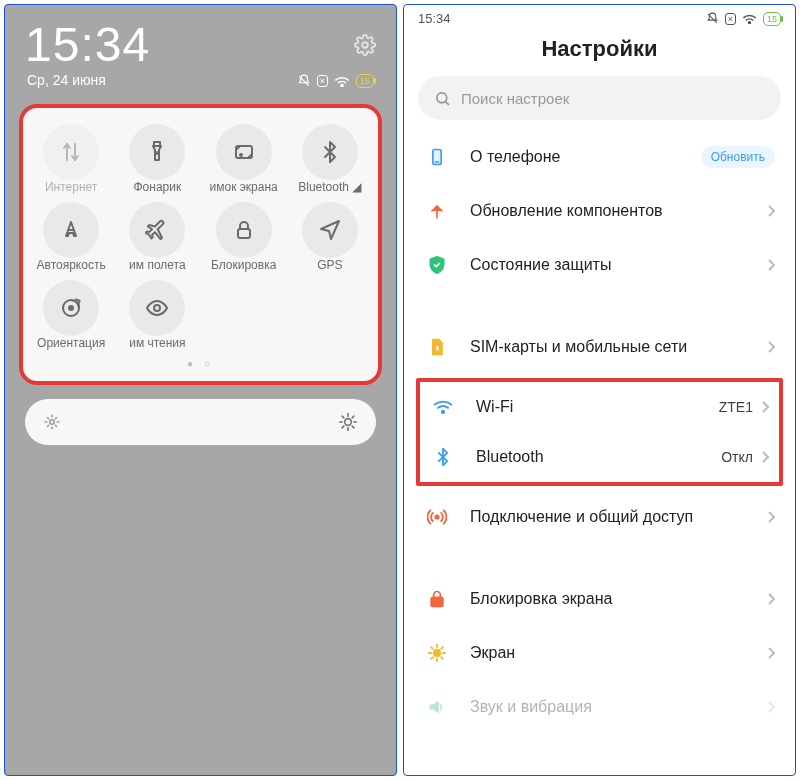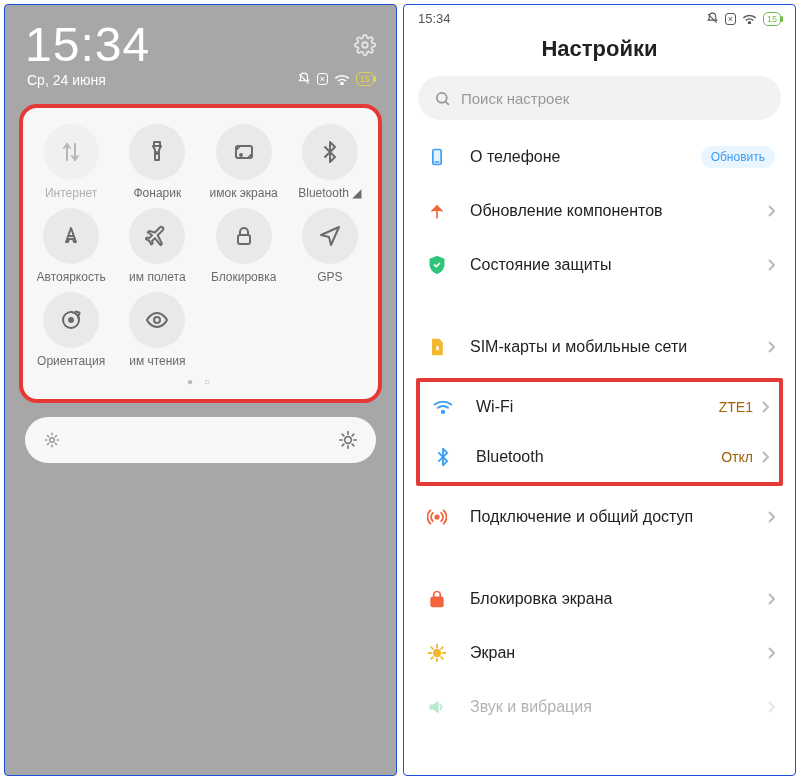--- a/index.html
+++ b/index.html
@@ -4,46 +4,46 @@
 <style>
   * { box-sizing: border-box; margin: 0; padding: 0; }
   body { font-family: -apple-system, Helvetica, Arial, sans-serif; background: #fff; width: 800px; height: 780px; display: flex; gap: 6px; padding: 4px; }
   .phone { flex: 1; border: 1px solid #1d4ed8; border-radius: 4px; position: relative; overflow: hidden; }
 
   
   .left { background: #a7a7a7; }
   .left .status-bar { display:flex; justify-content:space-between; align-items:center; padding: 12px 20px 0 20px; color:#fff; }
   .left .time-big { font-size:48px; font-weight:300; letter-spacing:1px; }
   .left .status-icons { display:flex; align-items:center; gap:6px; font-size:14px; }
-  .left .date-row { display:flex; justify-content:space-between; align-items:flex-start; padding:0 22px 10px 22px; color:#fff; font-size:14px; }
+  .left .date-row { display:flex; justify-content:space-between; align-items:flex-end; padding:0 22px 10px 22px; color:#fff; font-size:14px; }
   .left .gear { font-size:22px; opacity:.7; }
 
   .qs-panel { margin:6px 14px 0 14px; background:#f7f7f7; border-radius:18px; padding:16px 6px 12px 6px; border:4px solid #e53935; overflow:hidden; }
   .qs-grid { display:grid; grid-template-columns:repeat(4,1fr); gap:8px 2px; }
-  .qs-tile { display:flex; flex-direction:column; align-items:center; gap:6px; cursor:pointer; }
+  .qs-tile { display:flex; flex-direction:column; align-items:center; cursor:pointer; }
   .qs-circle { width:56px; height:56px; border-radius:50%; background:#e9e9e9; display:flex; align-items:center; justify-content:center; color:#6b6b6b; }
   .qs-circle.active { background:#1e88f0; color:#fff; }
   .qs-circle.disabled { opacity:.45; }
   .qs-label { font-size:12px; color:#6b6b6b; white-space:nowrap; max-width:84px; overflow:hidden; }
   .qs-label.dim { opacity:.5; }
   .dots { text-align:center; padding-top:8px; color:#bbb; letter-spacing:4px; font-size:10px;}
   .brightness { margin:14px 20px 0 20px; background:#f7f7f7; border-radius:30px; height:46px; display:flex; align-items:center; justify-content:space-between; padding:0 18px; color:#888; }
 
   
   .right { background:#fff; }
   .right .status-bar { display:flex; justify-content:space-between; align-items:center; padding:6px 14px 2px 14px; color:#555; font-size:13px; }
   .right .title { text-align:center; font-size:22px; font-weight:600; padding:8px 0 14px 0; color:#222;}
   .search { margin:0 14px 10px 14px; background:#f2f2f2; border-radius:24px; height:44px; display:flex; align-items:center; padding:0 16px; color:#999; gap:10px; font-size:15px;}
 
   .list { padding:0 6px; }
   .group-gap { height:28px; }
   .row { display:flex; align-items:center; padding:14px 14px; cursor:pointer; }
   .row .ico { width:26px; height:26px; margin-right:20px; display:flex; align-items:center; justify-content:center; }
   .row .label { flex:1; font-size:16px; color:#222; }
-  .row .value { font-size:14px; color:#a16207; margin-right:8px;text-align:right; }
+  .row .value { font-size:14px; color:#404040; margin-right:8px;text-align:right; }
   .row .chev { color:#bbb; }
   .pill { background:#e9f5ff; color:#3a9ef5; font-size:12px; padding:4px 10px; border-radius:14px;}
   .highlight-group { border:4px solid #e53935; border-radius:2px; margin:4px 6px; }
   .highlight-group .row { padding:12px 10px; }
 
   .battery-cap { display:inline-flex; align-items:center; border:1px solid currentColor; border-radius:5px; padding:0 3px; font-size:9px; line-height:12px; position:relative;}
   .battery-cap::after{content:"";position:absolute;right:-3px;top:3px;width:2px;height:6px;background:currentColor;border-radius:1px;}
   .battery-cap.g{ color:#6fbf4b; }
   svg { display:block; }
 </style>

